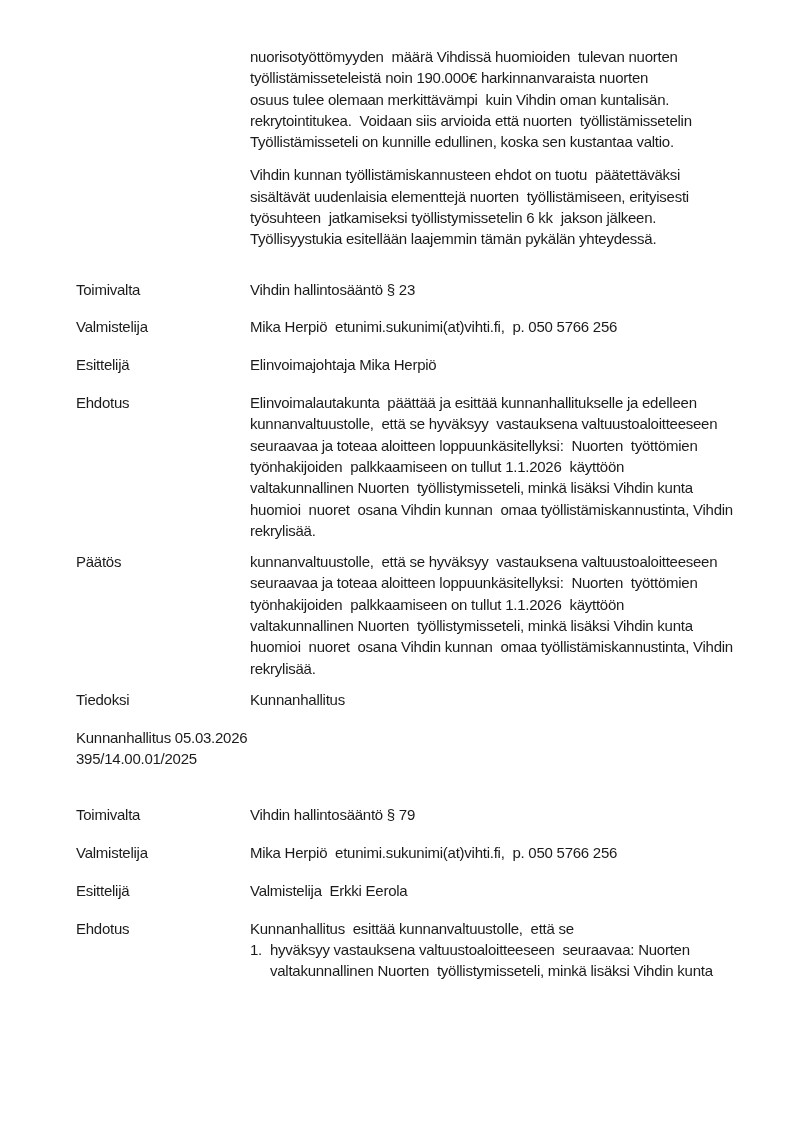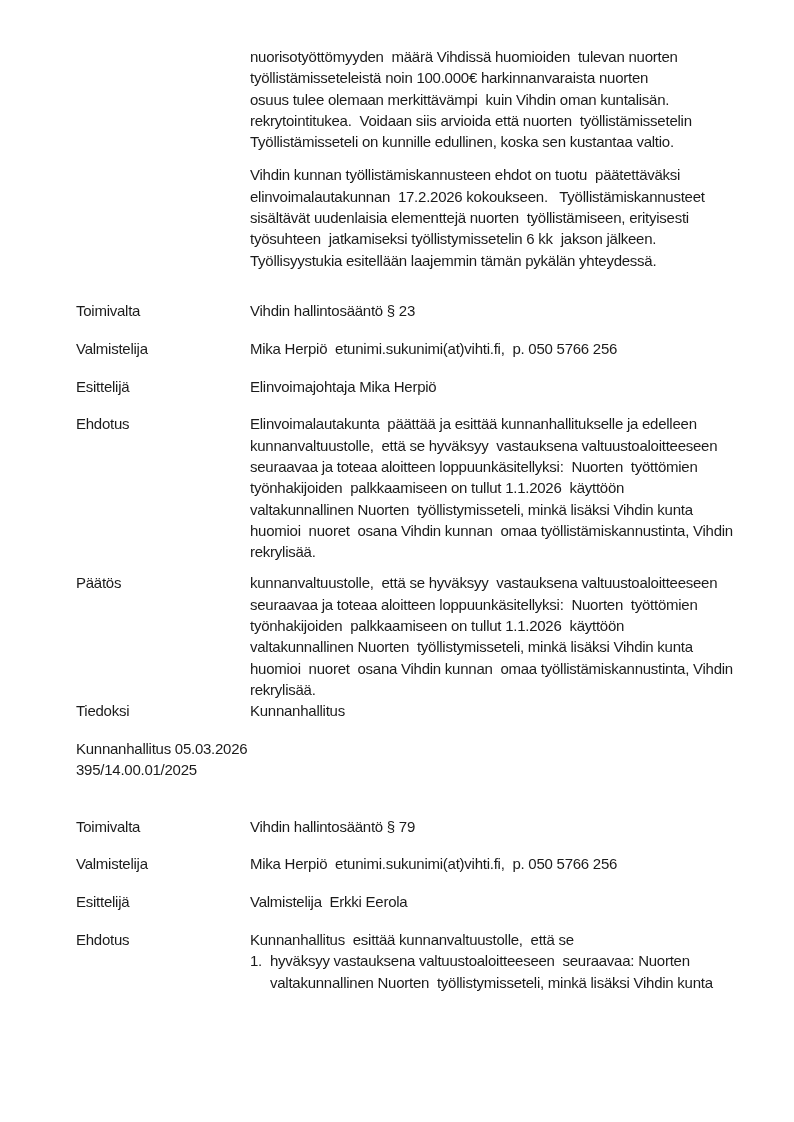--- a/index.html
+++ b/index.html
@@ -52,31 +52,30 @@
 </style>
 </head>
 <body>
 
 <div class="page">
   <div class="doc" id="doc">
       <div class="row paragraph" style="margin-bottom: 12px;">
         <div class="cell-label"></div>
         <div class="cell-body">
           <div class="line">nuorisotyöttömyyden  määrä Vihdissä huomioiden  tulevan nuorten</div>
-          <div class="line">työllistämisseteleistä noin 100.000€ harkinnanvaraista nuorten</div>
+          <div class="line">työllistämisseteleistä noin 190.000€ harkinnanvaraista nuorten</div>
           <div class="line">osuus tulee olemaan merkittävämpi  kuin Vihdin oman kuntalisän.</div>
           <div class="line">rekrytointitukea.  Voidaan siis arvioida että nuorten  työllistämissetelin</div>
           <div class="line">Työllistämisseteli on kunnille edullinen, koska sen kustantaa valtio.</div>
         </div>
       </div>
       <div class="row paragraph" style="margin-bottom: 29px;">
         <div class="cell-label"></div>
         <div class="cell-body">
           <div class="line">Vihdin kunnan työllistämiskannusteen ehdot on tuotu  päätettäväksi</div>
-          <div class="line">elinvoimalautakunnan  17.2.2026 kokoukseen.   Työllistämiskannusteet</div>
           <div class="line">sisältävät uudenlaisia elementtejä nuorten  työllistämiseen, erityisesti</div>
           <div class="line">työsuhteen  jatkamiseksi työllistymissetelin 6 kk  jakson jälkeen.</div>
           <div class="line">Työllisyystukia esitellään laajemmin tämän pykälän yhteydessä.</div>
         </div>
       </div>
       <div class="row labeled" style="margin-bottom: 16.5px;">
         <div class="cell-label">Toimivalta</div>
         <div class="cell-body">
           <div class="line">Vihdin hallintosääntö § 23</div>
         </div>
@@ -98,21 +97,21 @@
         <div class="cell-body">
           <div class="line">Elinvoimalautakunta  päättää ja esittää kunnanhallitukselle ja edelleen</div>
           <div class="line">kunnanvaltuustolle,  että se hyväksyy  vastauksena valtuustoaloitteeseen</div>
           <div class="line">seuraavaa ja toteaa aloitteen loppuunkäsitellyksi:  Nuorten  työttömien</div>
           <div class="line">työnhakijoiden  palkkaamiseen on tullut 1.1.2026  käyttöön</div>
           <div class="line">valtakunnallinen Nuorten  työllistymisseteli, minkä lisäksi Vihdin kunta</div>
           <div class="line">huomioi  nuoret  osana Vihdin kunnan  omaa työllistämiskannustinta, Vihdin</div>
           <div class="line">rekrylisää.</div>
         </div>
       </div>
-      <div class="row labeled" style="">
+      <div class="row labeled" style="margin-bottom: 10px;">
         <div class="cell-label">Päätös</div>
         <div class="cell-body">
           <div class="line">kunnanvaltuustolle,  että se hyväksyy  vastauksena valtuustoaloitteeseen</div>
           <div class="line">seuraavaa ja toteaa aloitteen loppuunkäsitellyksi:  Nuorten  työttömien</div>
           <div class="line">työnhakijoiden  palkkaamiseen on tullut 1.1.2026  käyttöön</div>
           <div class="line">valtakunnallinen Nuorten  työllistymisseteli, minkä lisäksi Vihdin kunta</div>
           <div class="line">huomioi  nuoret  osana Vihdin kunnan  omaa työllistämiskannustinta, Vihdin</div>
           <div class="line">rekrylisää.</div>
         </div>
       </div>

